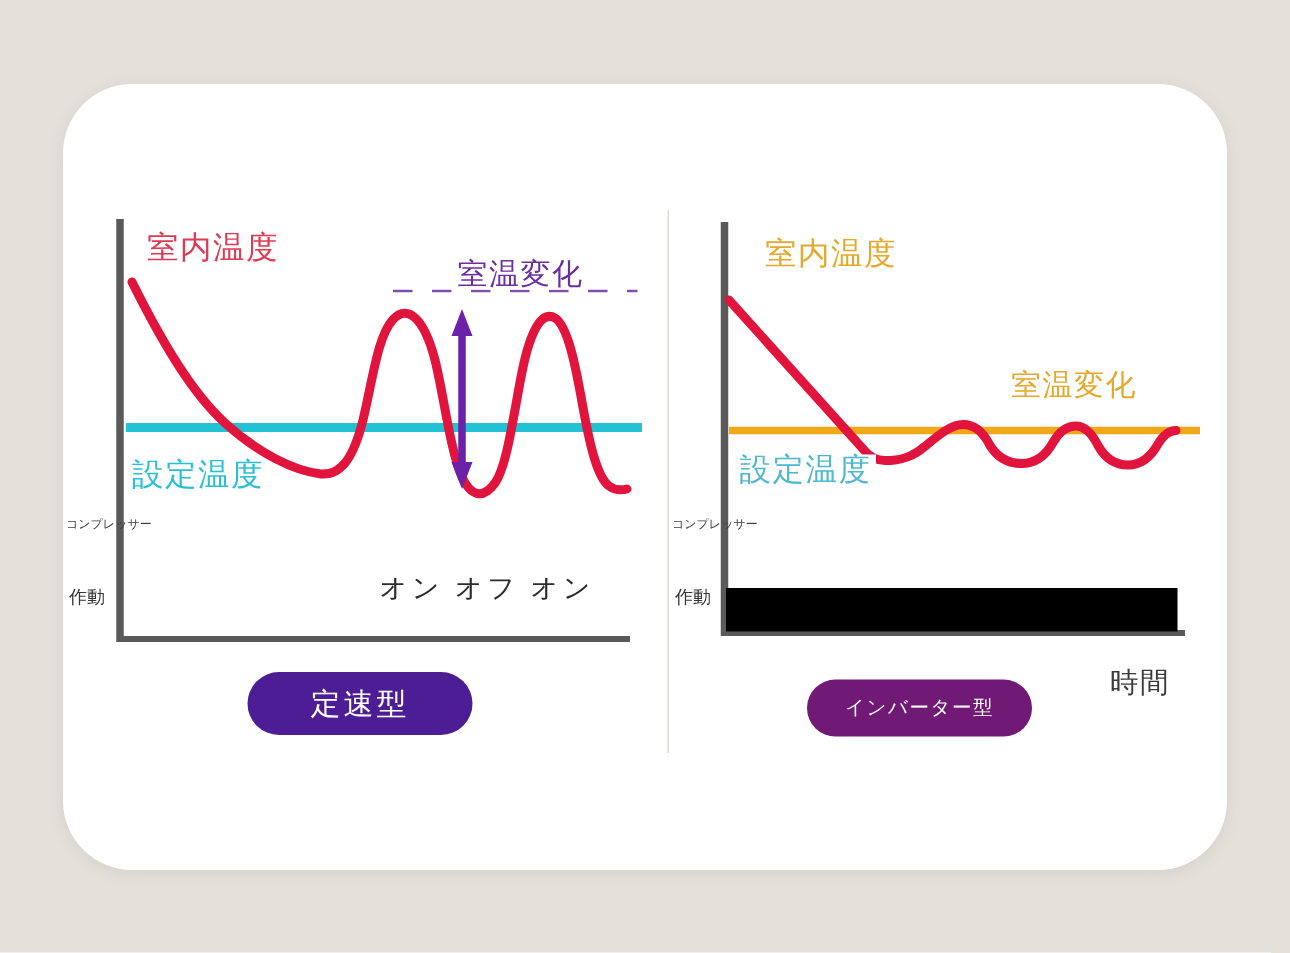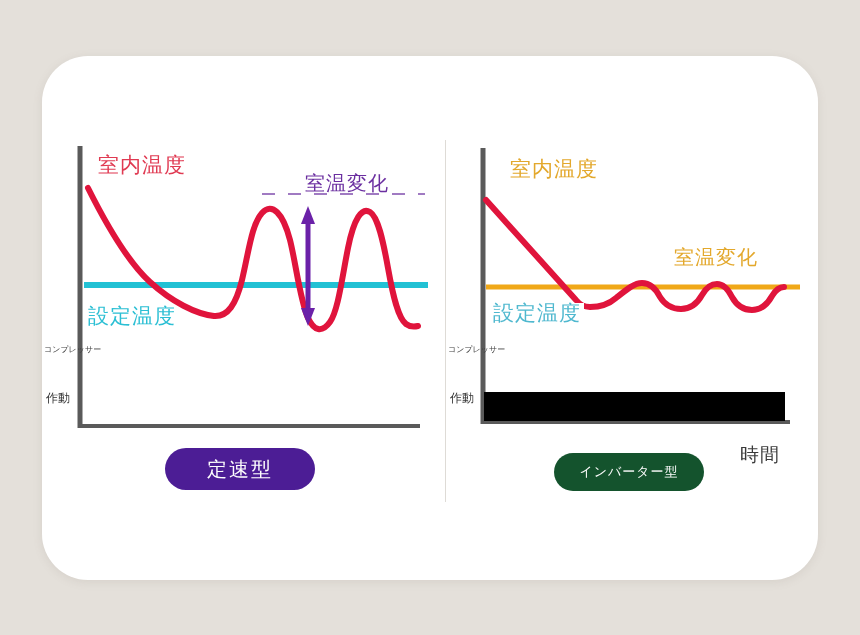--- a/index.html
+++ b/index.html
@@ -147,23 +147,23 @@
     padding: 0;
   }
   .pill-left {
     left: 165px; top: 448px;
     width: 150px; height: 42px;
     background: #4c1d95;
     font-size: 20px;
     letter-spacing: 2px;
   }
   .pill-right {
-    left: 554px; top: 453px;
+    left: 538px; top: 453px;
     width: 150px; height: 38px;
-    background: #14532d;
+    background: #701a75;
     font-size: 13px;
     letter-spacing: 1px;
     align-items: center;
   }
   .black-bar {
     position: absolute;
     left: 484px; top: 392px;
     width: 301px; height: 29px;
     background: #000000;
   }
@@ -205,20 +205,21 @@
       <path d="M308,206 L301,224 L315,224 Z" fill="#6b21a8"></path>
       <path d="M308,326 L301,308 L315,308 Z" fill="#6b21a8"></path>
     </g>
   </svg>
 
   <div class="lbl lbl-indoor-left">室内温度</div>
   <div class="lbl lbl-change-left">室温変化</div>
   <div class="lbl lbl-set-left">設定温度</div>
   <div class="lbl-comp lbl-comp-left">コンプレッサー</div>
   <div class="lbl-run lbl-run-left">作動</div>
+  <div class="lbl-onoff">オン オフ オン</div>
 
   <button class="pill pill-left">
     <span>定速型</span>
   </button>
 
   <svg class="chart-svg" width="860" height="635" viewBox="0 0 860 635">
 
     <path d="M483,148 L483,424" stroke="#5a5a5a" stroke-width="5" fill="none"></path>
     <path d="M482,422 L790,422" stroke="#5a5a5a" stroke-width="4" fill="none"></path>
 

